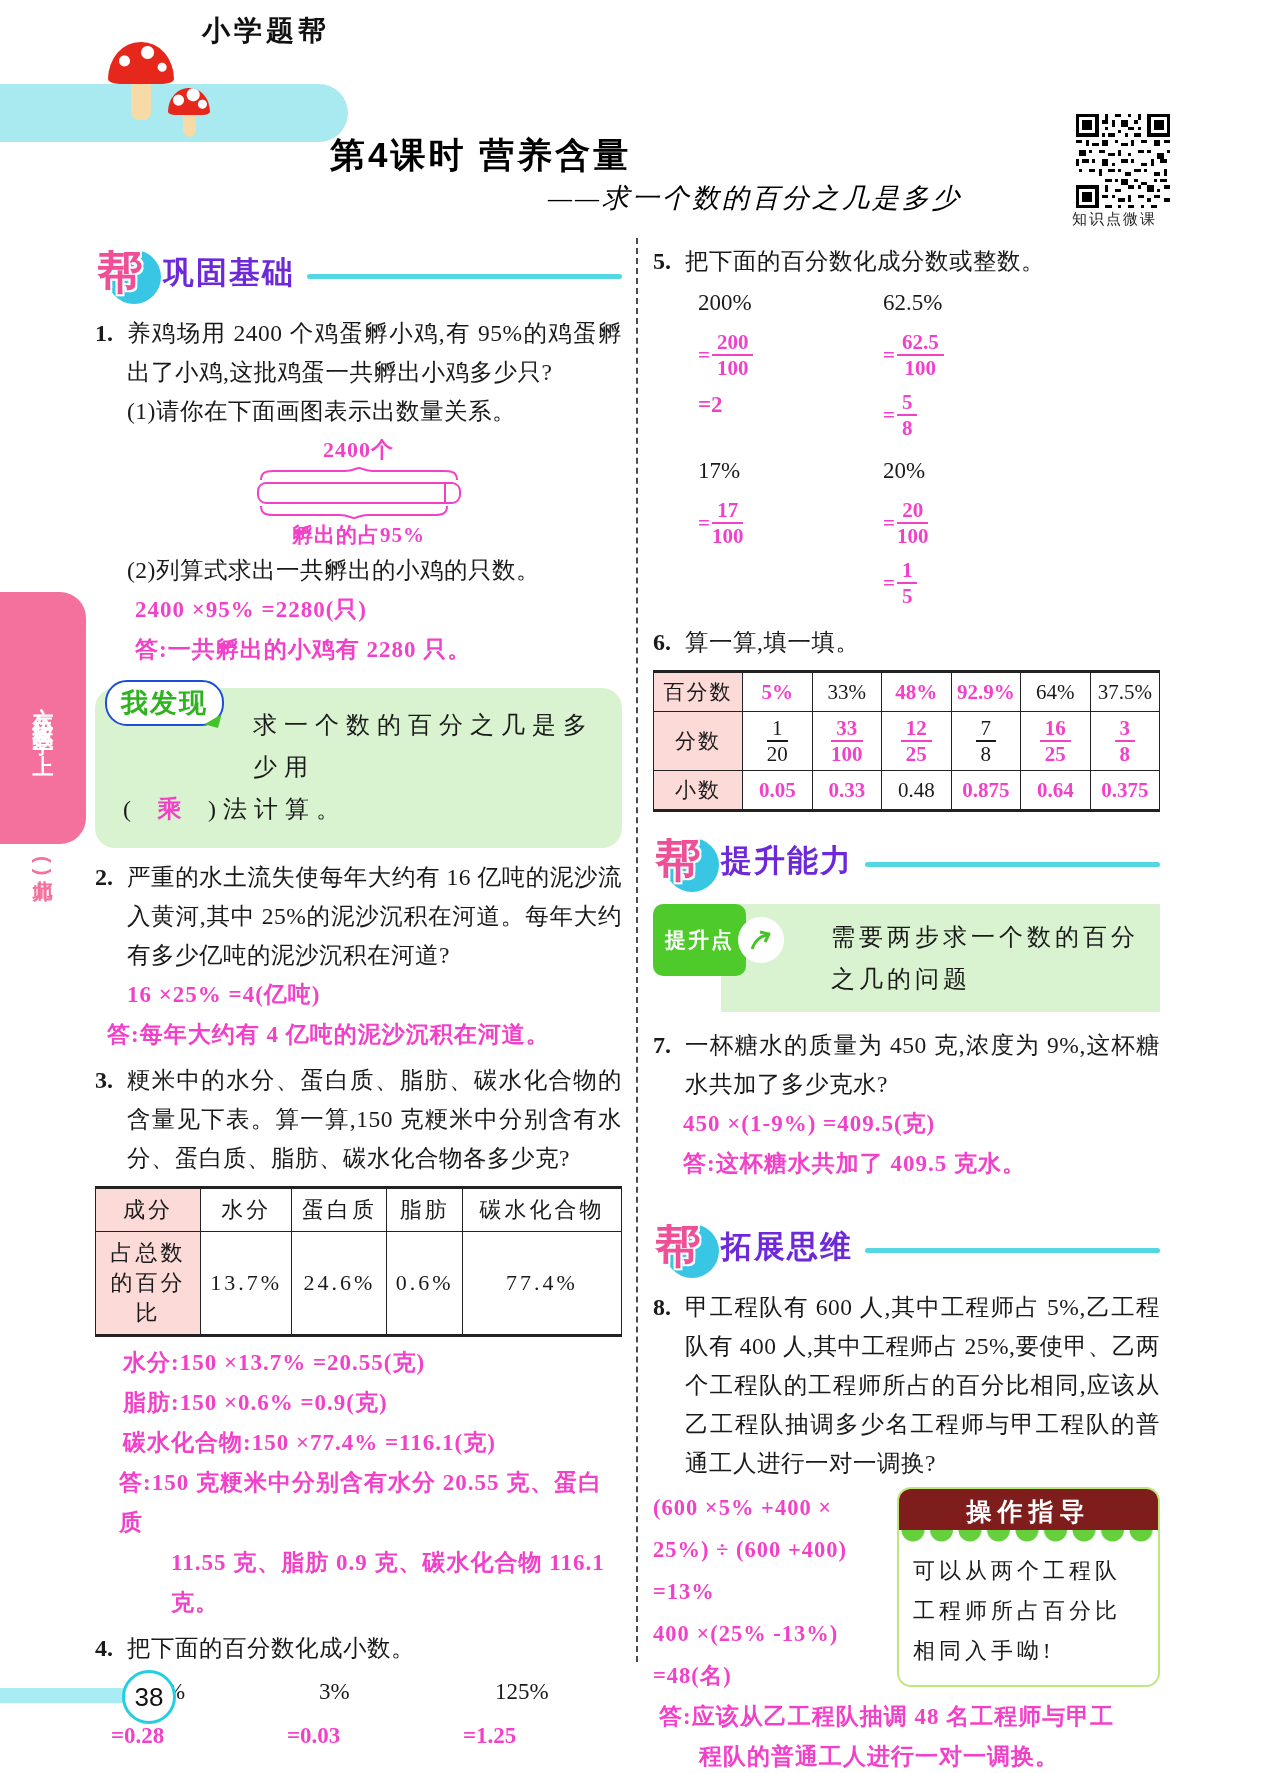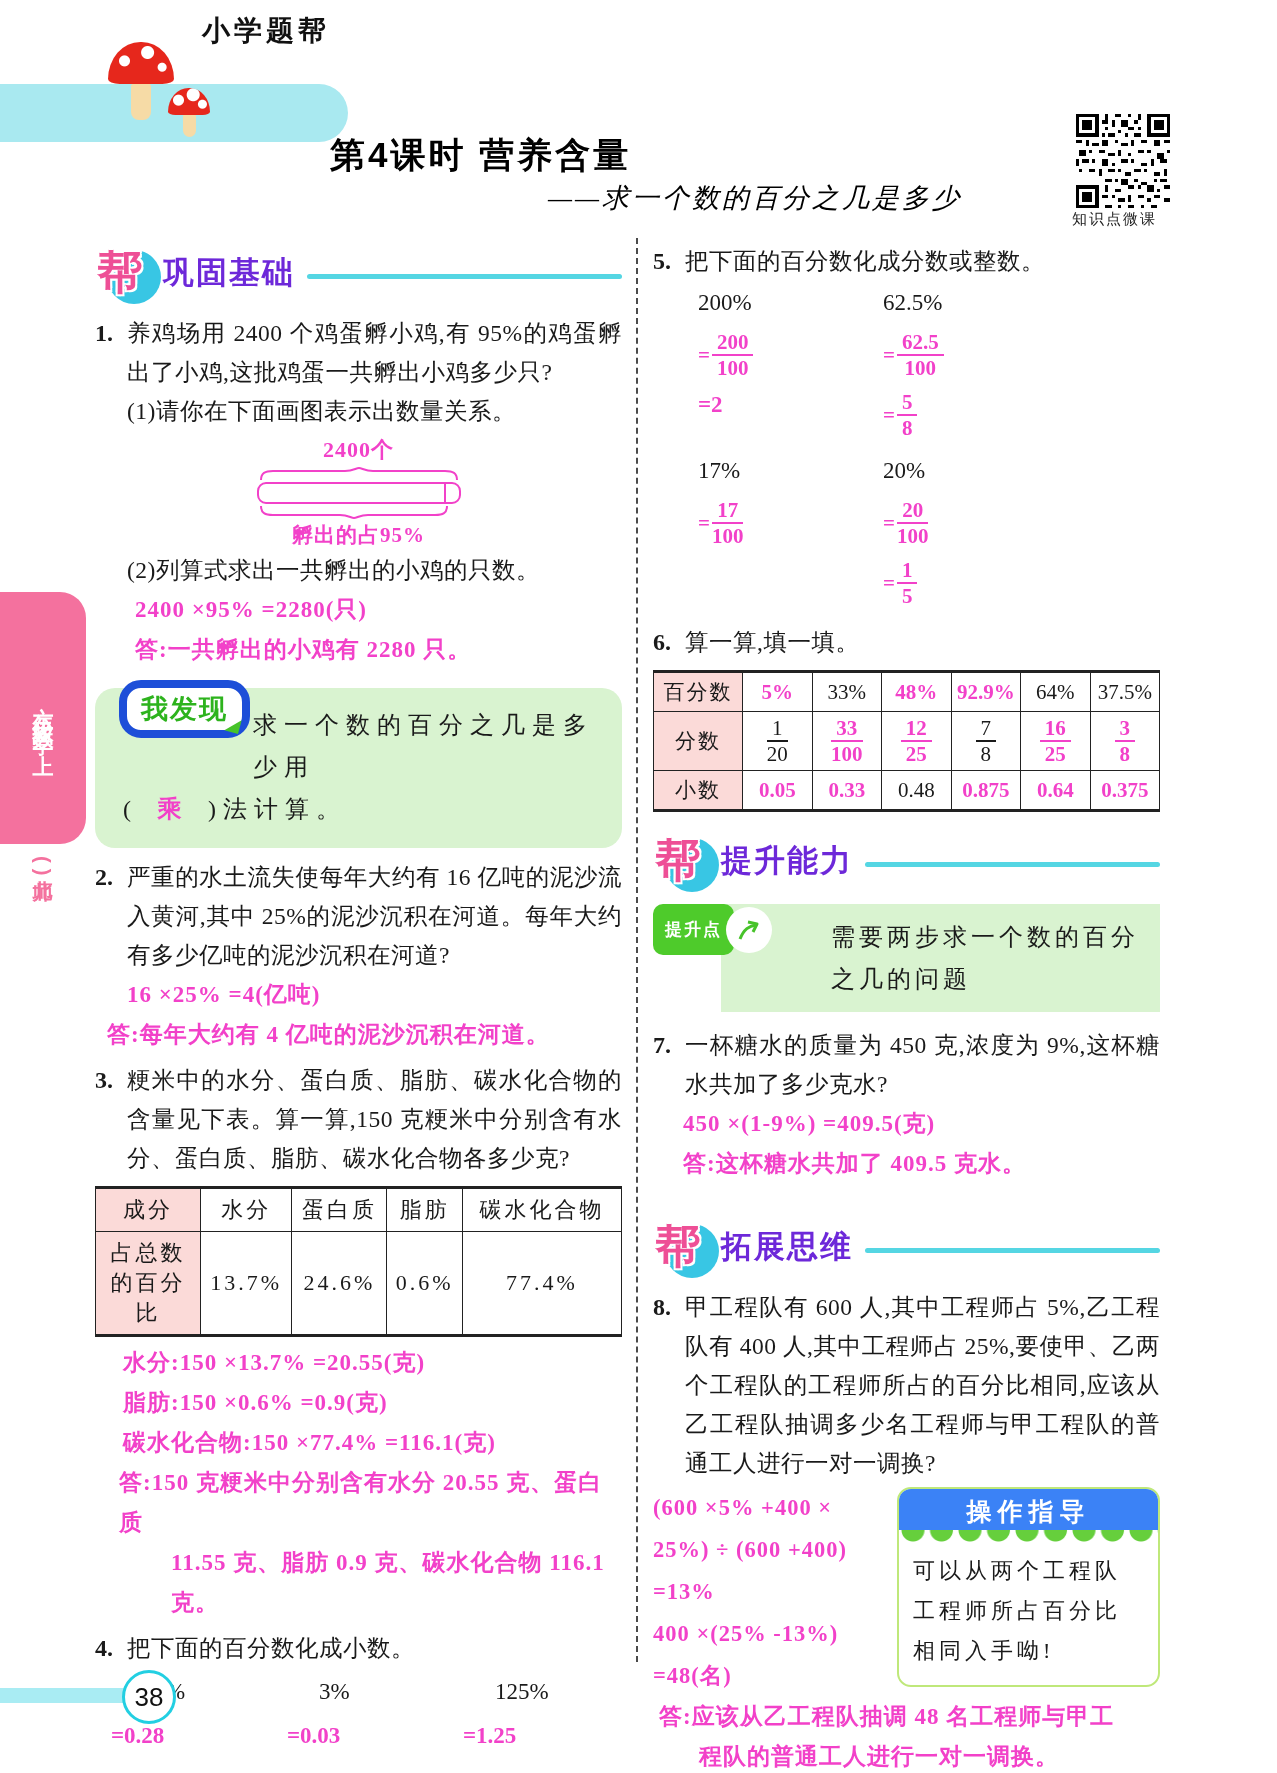--- a/index.html
+++ b/index.html
@@ -72,21 +72,21 @@
   .d-top{font-size:22px;letter-spacing:1px;margin-bottom:2px;}
   .d-bar{position:relative;width:200px;height:18px;margin:1px auto;border:2px solid #f241c9;
          border-radius:9px;background:#fff;}
   .d-split{position:absolute;right:13px;top:0;bottom:0;border-left:2px solid #f241c9;}
   .d-underbrace{display:block;margin:1px 0 0 5px;}
   .d-bottom{font-size:21px;letter-spacing:1px;margin-top:2px;text-align:center;}
 
   
   .discover{position:relative;background:#d9f3d0;border-radius:20px;margin:18px 0 10px 0;
             padding:16px 18px 18px 18px;}
-  .bubble{position:absolute;left:24px;top:-8px;background:#fff;border:8px solid #1d4ed8;
+  .bubble{position:absolute;left:10px;top:-8px;background:#fff;border:2px solid #1d4ed8;
           border-radius:22px;padding:3px 14px;font-size:27px;font-weight:bold;color:#2db31d;
           font-family:"Liberation Sans","DejaVu Sans",sans-serif;letter-spacing:2px;}
   .bubble:after{content:"";position:absolute;right:-6px;bottom:-14px;width:0;height:0;
           border:10px solid rgba(0,0,0,0);border-top-color:#47c32a;transform:rotate(-30deg);}
   .disc-line1{margin-left:140px;font-size:24px;line-height:42px;letter-spacing:7px;}
   .disc-line2{margin-left:10px;font-size:24px;line-height:42px;letter-spacing:7px;}
   .disc-line2 .blank{display:inline-block;min-width:70px;text-align:center;}
 
   
   table{border-collapse:collapse;margin:8px 0 6px 0;}
@@ -116,33 +116,33 @@
   .p5grid{display:grid;grid-template-columns:185px 1fr;margin-top:2px;}
   .p5grid .cell{padding-left:45px;font-size:23px;line-height:40px;margin-bottom:2px;}
   .p5grid .fr{font-size:21px;margin:6px 0;}
   .p5grid .eqs{margin-right:2px;vertical-align:middle;}
 
   
   .boost{position:relative;margin:10px 0 14px 0;min-height:96px;}
   .boost-box{background:#d9f3d0;margin-left:68px;padding:12px 14px 12px 110px;
              font-size:24px;line-height:42px;letter-spacing:4px;min-height:72px;}
   .boost-label{position:absolute;left:0;top:0;display:flex;align-items:center;}
-  .boost-tag{background:#4ecb2b;color:#fff;font-size:17px;font-weight:bold;letter-spacing:2px;
-             padding:14px 12px;border-radius:10px;
+  .boost-tag{background:#4ecb2b;color:#fff;font-size:21px;font-weight:bold;letter-spacing:2px;
+             padding:22px 12px;border-radius:10px;
              font-family:"Liberation Sans","DejaVu Sans",sans-serif;}
   .boost-circ{width:46px;height:46px;border-radius:50%;background:#fff;margin-left:-8px;
               display:flex;align-items:center;justify-content:center;}
 
   
   .solution{display:flex;margin-top:4px;}
   .sol-eqs{flex:0 0 238px;}
   .sol-eqs div{font-size:22.5px;line-height:42px;letter-spacing:1px;}
   .guide{flex:1;margin-left:6px;border:2.5px solid #bfe87a;border-radius:14px;background:#fff;
          overflow:hidden;align-self:flex-start;}
-  .guide-head{background:#3b82f6;color:#fff;text-align:center;font-size:25px;font-weight:bold;
+  .guide-head{background:#7f1d1d;color:#fff;text-align:center;font-size:25px;font-weight:bold;
               letter-spacing:6px;padding:6px 4px 2px;
               font-family:"Liberation Sans","DejaVu Sans",sans-serif;}
   .guide-wave{height:13px;
       background-image:radial-gradient(circle at 14px 0px,#66cf3c 11px,rgba(0,0,0,0) 12px);
       background-size:28.5px 13px;background-repeat:repeat-x;}
   .guide-body{padding:8px 14px 14px;font-size:22px;line-height:40px;letter-spacing:4px;}
 
   
   .pagebar{position:absolute;left:0;top:1688px;width:128px;height:15px;background:#a9ecf3;}
   .pagenum{position:absolute;left:122px;top:1670px;width:48px;height:48px;border:3px solid #22cfe2;

